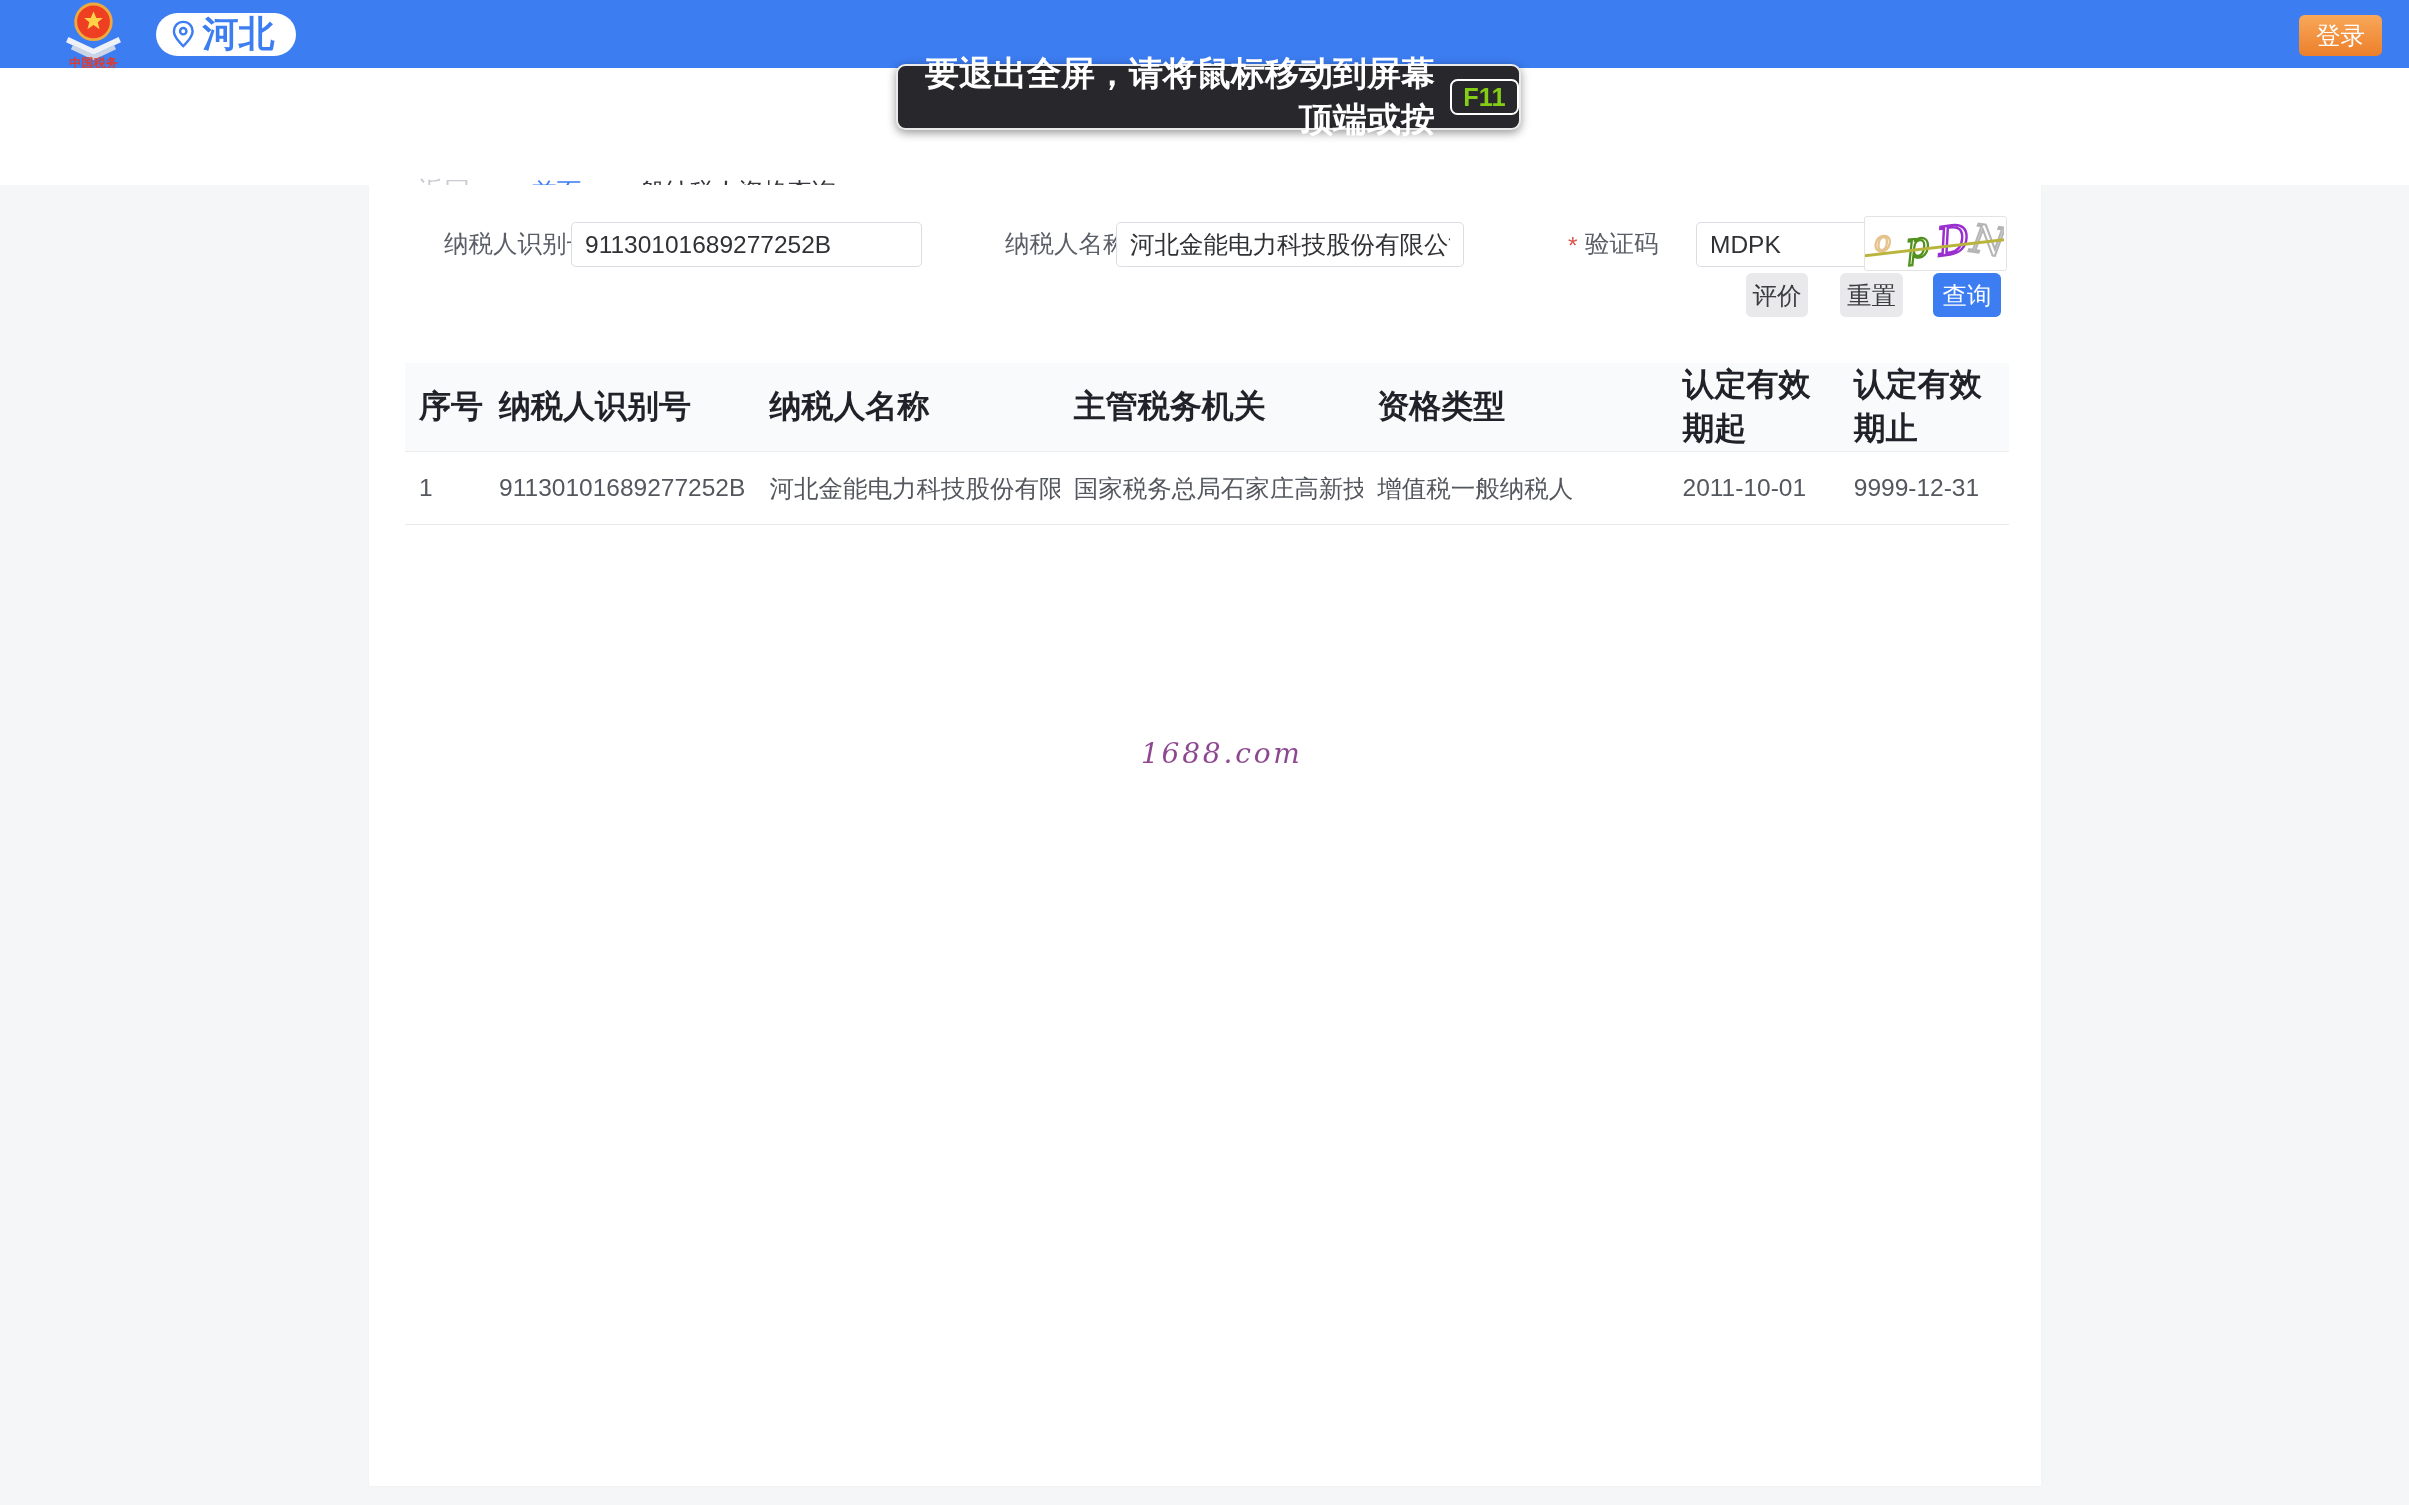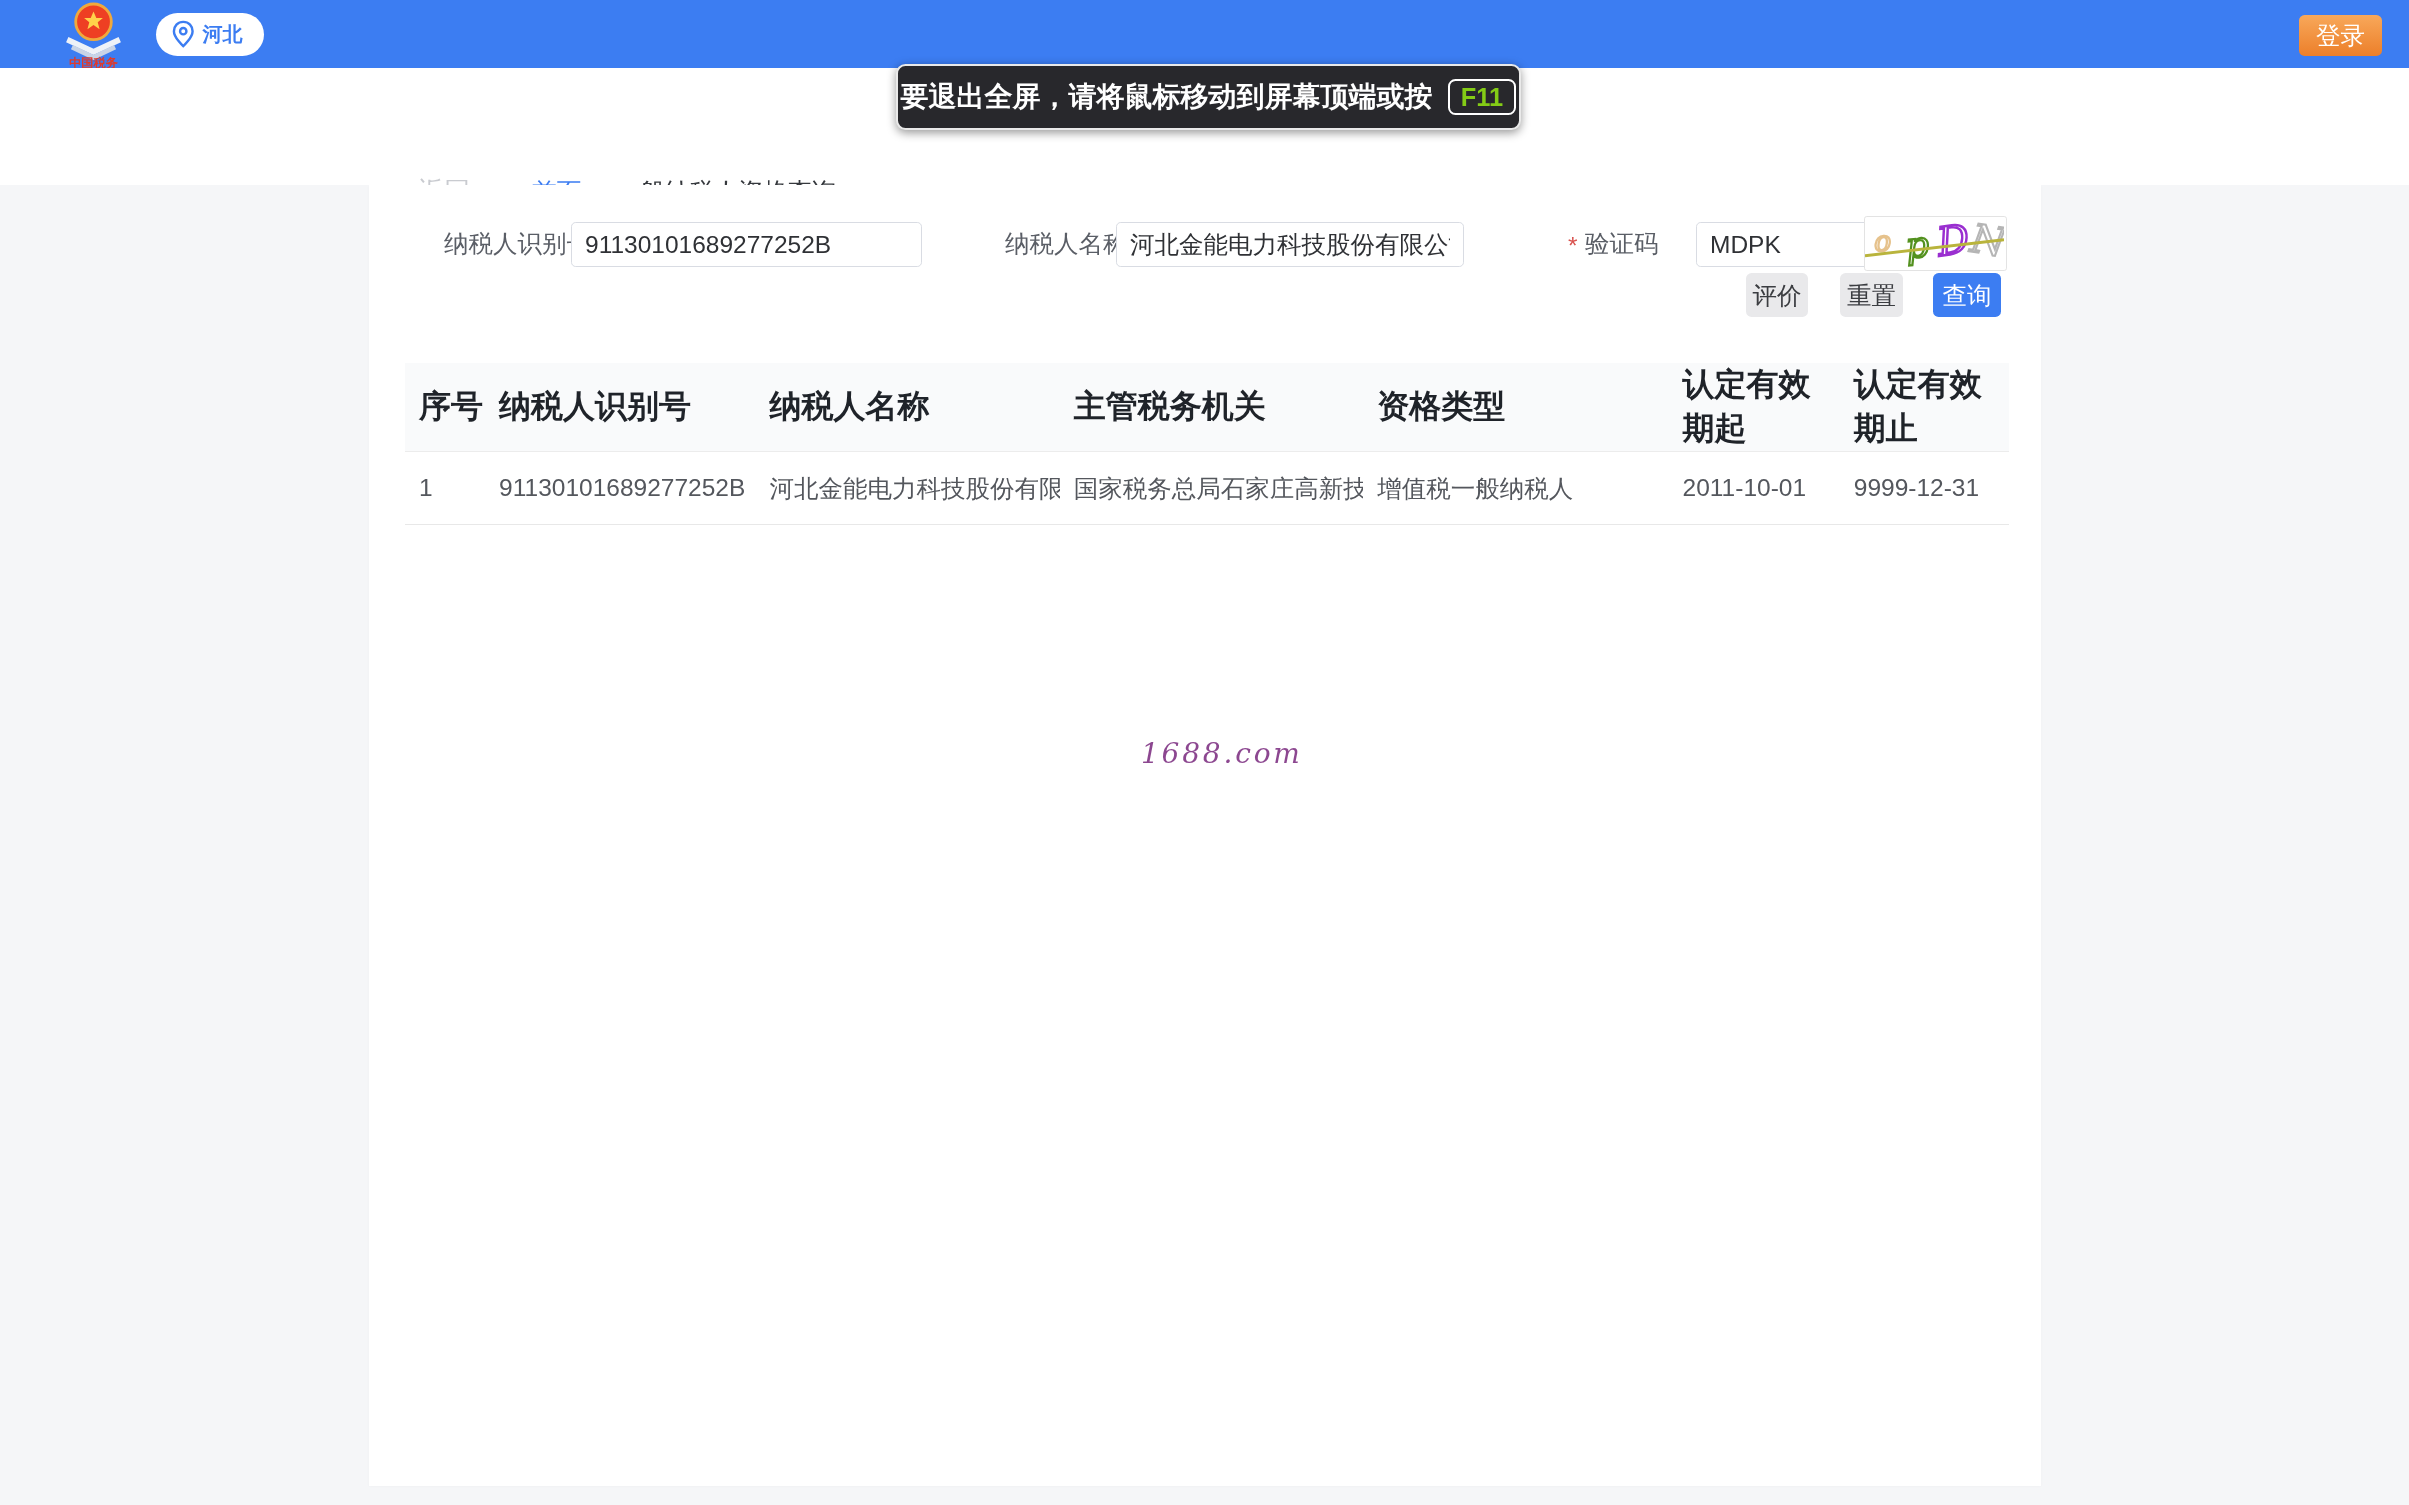--- a/index.html
+++ b/index.html
@@ -14,35 +14,35 @@
     position:absolute;top:0;left:0;width:2410px;height:68px;
     background:#3c7df2;display:flex;align-items:center;
   }
   .logo{width:75px;height:68px;margin-left:56px;flex:0 0 auto;}
   .header-title{color:#ffffff;font-size:34px;font-weight:bold;margin-left:15px;letter-spacing:0.9px;}
   .region-pill{
     margin-left:24.5px;height:43px;background:#ffffff;border-radius:21.7px;
     display:flex;align-items:center;padding:0 21px 0 15px;cursor:pointer;
   }
   .region-pill .pin{width:24.5px;height:28px;margin-right:7.5px;}
-  .region-pill .region-text{color:#3c7df2;font-size:20px;font-weight:bold;}
+  .region-pill .region-text{color:#3c7df2;font-size:36px;font-weight:bold;}
   .login-btn{
     position:absolute;right:28px;top:15px;width:83px;height:41px;
     background:linear-gradient(#f8a85a,#ec7f2a);border:none;border-radius:5.6px;
     color:#ffffff;font-size:24.5px;display:flex;align-items:center;justify-content:center;
     cursor:pointer;font-family:inherit;
   }
   
   .toast{
     position:absolute;left:896px;top:64px;width:621px;height:62px;
     background:#28282c;border:2.8px solid #e9e9e9;border-radius:9.4px;
     box-shadow:0 2.8px 9.4px rgba(0,0,0,.4);
     display:flex;align-items:center;justify-content:center;z-index:20;
   }
-  .toast-text{color:#ffffff;font-size:28px;font-weight:bold;}
+  .toast-text{color:#ffffff;font-size:34px;font-weight:bold;text-align:right;}
   .toast-key{
     margin-left:15px;border:2.8px solid #ffffff;border-radius:7.5px;
     padding:1.9px 11.3px;color:#84cc16;font-size:25.4px;font-weight:bold;
   }
   
   .crumb-bar{
     position:absolute;top:68px;left:0;width:2410px;height:117px;background:#ffffff;
   }
   .crumb-row{
     position:absolute;top:106px;left:377px;display:flex;align-items:center;font-size:24.5px;

